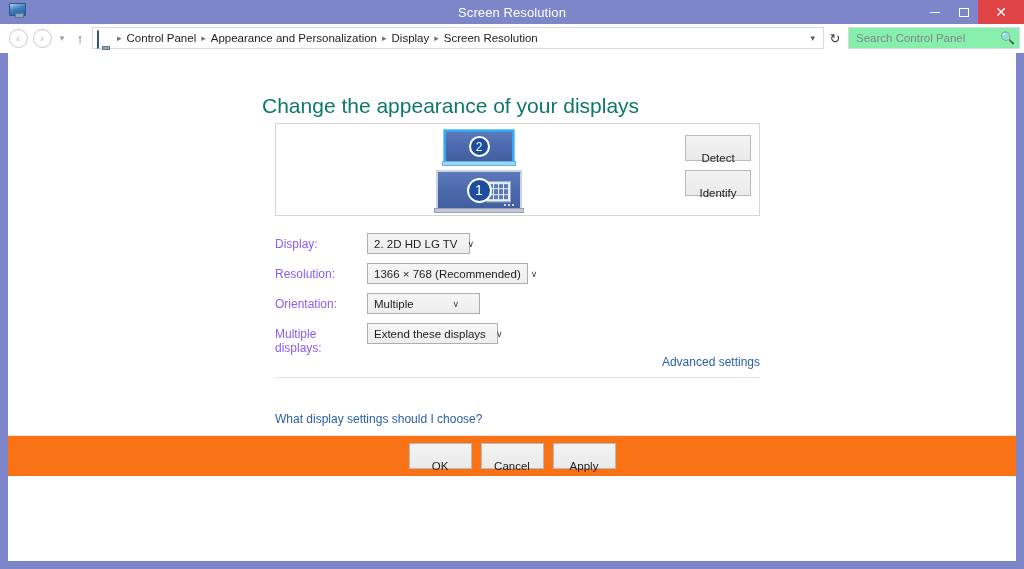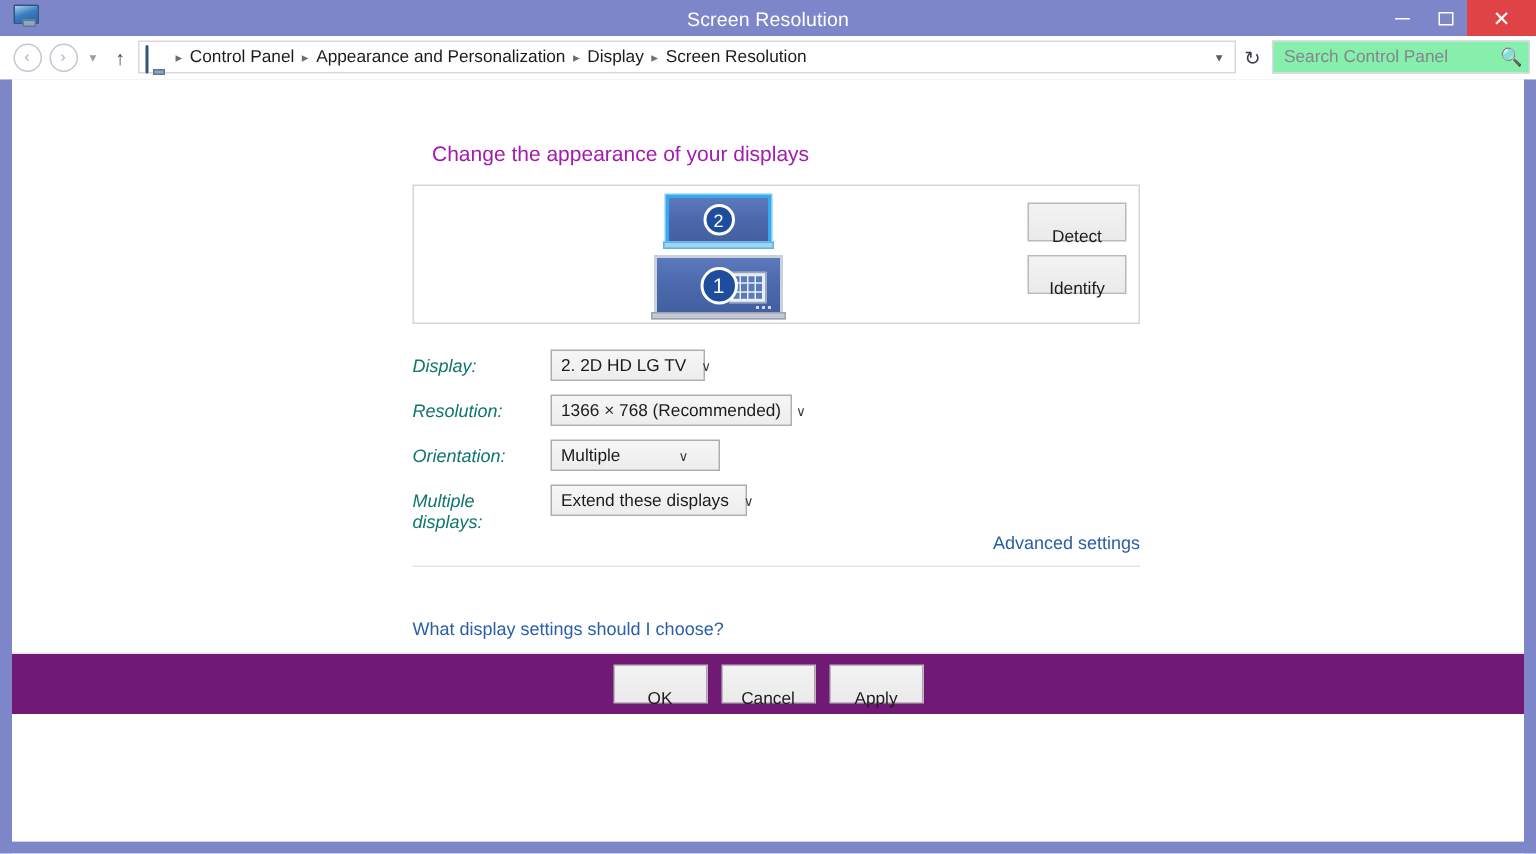--- a/index.html
+++ b/index.html
@@ -188,23 +188,23 @@
   }
   .pane {
     position: absolute;
     left: 0; top: 0; right: 0;
     height: 382px;
     background: #ffffff;
   }
 
   .heading {
     position: absolute;
-    left: 280px; top: 41px;
-    font-size: 14px;
-    color: #a21caf;
+    left: 254px; top: 41px;
+    font-size: 21px;
+    color: #0f766e;
   }
 
   
   .preview {
     position: absolute;
     left: 267px; top: 70px;
     width: 485px; height: 93px;
     border: 1px solid #d5d5d5;
     background: #ffffff;
   }
@@ -289,21 +289,21 @@
     width: 66px;
     text-align: center;
     line-height: 20px;
   }
 
   
   .form { position: absolute; left: 267px; top: 180px; }
   .row { position: relative; height: 30px; }
   .lbl {
     position: absolute; left: 0; top: 4px;
-    font-size: 12px; color: #0f766e; font-style: italic;
+    font-size: 12px; color: #8b5cf6;
   }
   .sel {
     position: absolute;
     top: 0;
     height: 21px;
     background: linear-gradient(180deg,#f6f6f6 0%,#ededed 100%);
     border: 1px solid #aeaeae;
     font-size: 11.5px;
     color: #1c1c1c;
     display: flex; align-items: center;
@@ -365,21 +365,21 @@
     height: 1px; background: #e4e4e4;
   }
   .footer {
     position: absolute;
     left: 0; right: 0; top: 383px;
     height: 40px;
     display: flex;
     justify-content: center;
     align-items: center;
     gap: 9px;
-    background: #701a75;
+    background: #f97316;
   }
   .footer .btn { width: 63px; height: 23px; line-height: 21px; }
   .belowpane {
     position: absolute;
     left: 0; right: 0; top: 423px; bottom: 0;
     background: #ffffff;
   }
 </style>
 </head>
 <body>

